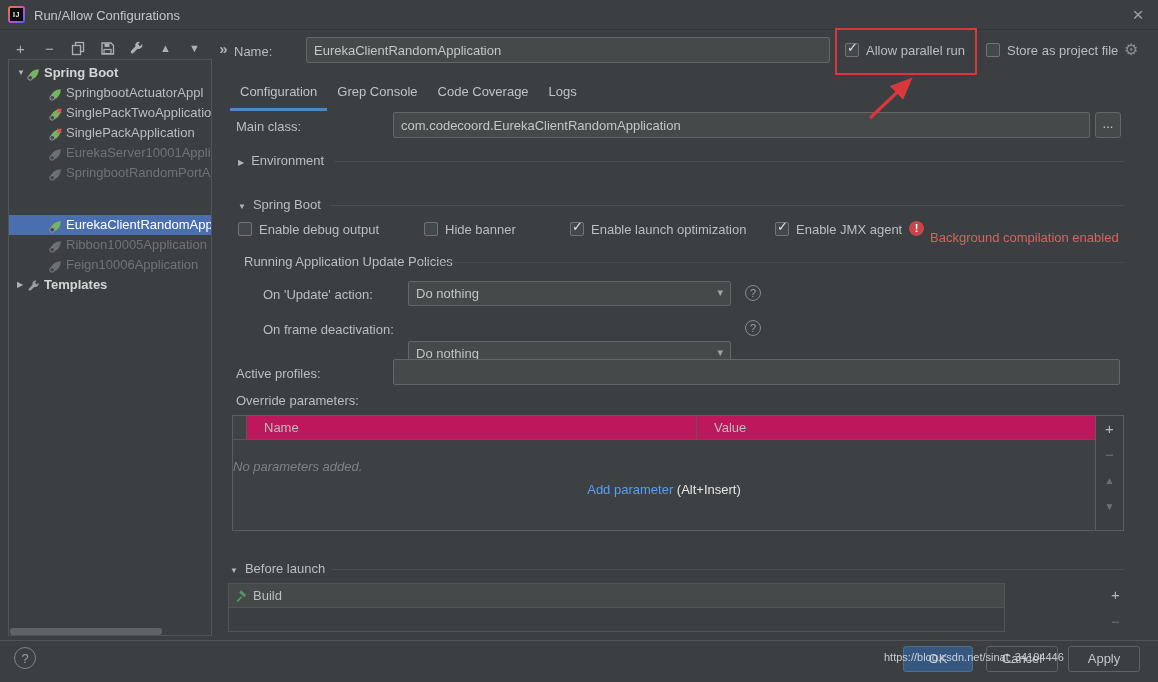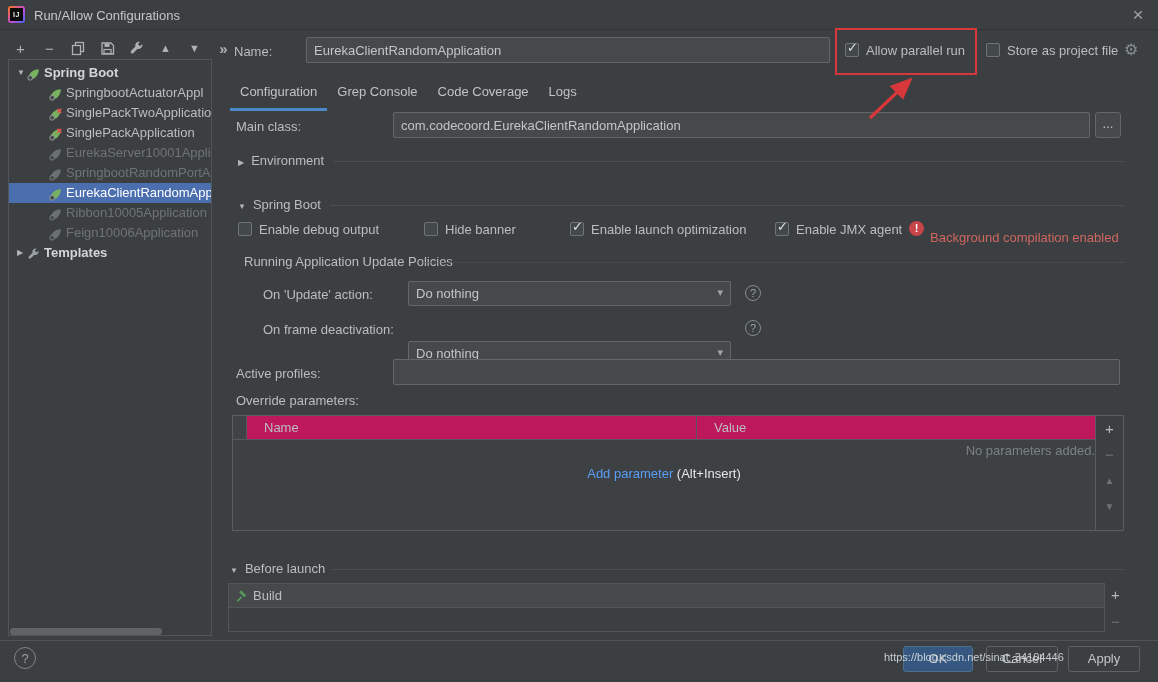--- a/index.html
+++ b/index.html
@@ -24,21 +24,21 @@
 
   
   #tree { left:8px; top:59px; width:204px; height:577px; border:1px solid #525557; overflow:hidden; }
   .trow { height:20px; line-height:20px; white-space:nowrap; display:flex; align-items:center; }
   .trow .arrow { width:10px; font-size:8px; color:#b0b5b8; margin-left:8px; }
   .trow.root { margin-top:3px; }
   .trow.root .tlabel, .trow.tpl .tlabel { font-weight:bold; color:#d3d5d6; }
   .trow.child { padding-left:40px; }
   .trow .tlabel { margin-left:4px; }
   .trow.disabled .tlabel { color:#6e7476; }
-  .trow.selected { background:#4b6eaf; }
+  .trow.selected { background:#4b6eaf;margin-top:32px; }
   .trow.selected .tlabel { color:#fff; }
   .ticon { width:13px; height:13px; display:inline-block; }
   .lf { fill:#77b25f; }
   .bd { fill:#46494b; stroke:#9aa0a3; stroke-width:.9; }
   .bx { stroke:#e35252; stroke-width:1.6; fill:none; }
   .disabled .lf { fill:#6a7173; }
   .disabled .bd { stroke:#7a8183; }
   #htrack { left:10px; top:628px; width:152px; height:7px; background:#5f6365; border-radius:3px; }
 
   
@@ -67,30 +67,30 @@
   .helpc { width:16px; height:16px; border:1px solid #848b8f; border-radius:50%; color:#9aa1a4; font-size:11px; text-align:center; line-height:15px; }
   .erricon { width:15px; height:15px; background:#c7444a; border-radius:50%; color:#fff; font-size:11px; font-weight:bold; text-align:center; line-height:15px; }
   #bgwarn { color:#cf6660; }
 
   
   #ptable { left:232px; top:415px; width:864px; height:116px; border:1px solid #5a5e60; background:#3e4143; }
   #pthead { height:24px; background:#be185d; border-bottom:1px solid #55595b; display:flex; }
   #ptgutter { width:14px; background:#3f4345; border-right:1px solid #55595b; }
   .pth { line-height:23px; padding-left:17px; }
   .pth.name { width:450px; border-right:1px solid #55595b; }
-  #ptempty { margin-top:3px; text-align:right; color:#7b8184; }
+  #ptempty { margin-top:19px; text-align:left; color:#7b8184;font-style:italic; }
   #ptadd { margin-top:8px; text-align:center; }
   #ptadd .lnk { color:#589df6; cursor:pointer; }
   #ptadd .sc { color:#e5e5e5; }
   #ptbtns { left:1096px; top:415px; width:28px; height:116px; border:1px solid #5a5e60; border-left:none; display:flex; flex-direction:column; align-items:center; }
   #ptbtns .b { height:26px; line-height:26px; font-size:15px; color:#b6b8ba; }
   #ptbtns .b.dis { color:#6d7173; }
 
   
-  #blbox { left:228px; top:583px; width:877px; height:49px; border:1px solid #525557; }
+  #blbox { left:228px; top:583px; width:777px; height:49px; border:1px solid #525557; }
   #blrow { height:24px; background:#45494a; border-bottom:1px solid #525557; display:flex; align-items:center; padding-left:6px; }
   #blrow .tlabel { margin-left:5px; }
   .sideb { font-size:15px; color:#b6b8ba; }
   .sideb.dis { color:#6d7173; }
 
   
   #vtrack { left:1128px; top:59px; width:13px; height:579px; }
 
   
   #footline { left:0; top:640px; width:1158px; height:1px; background:#515355; }

